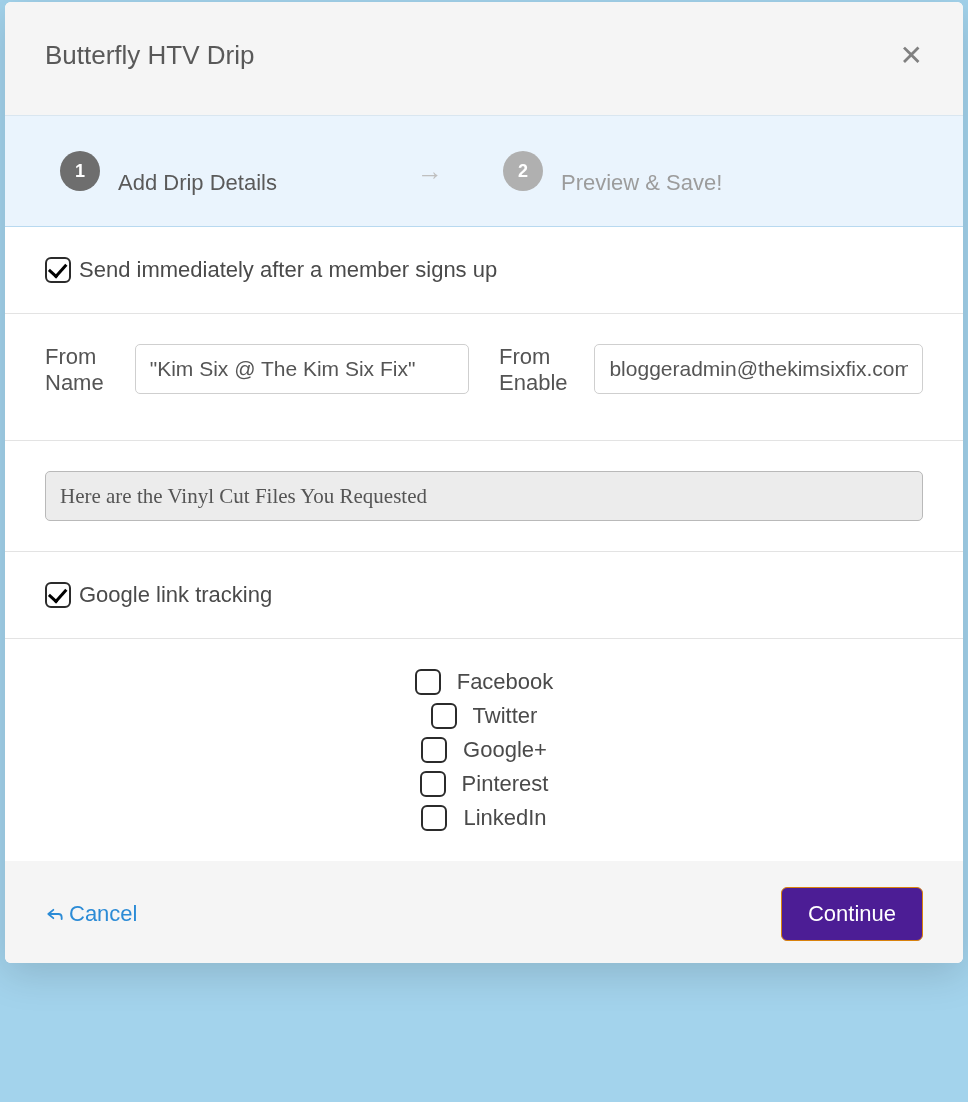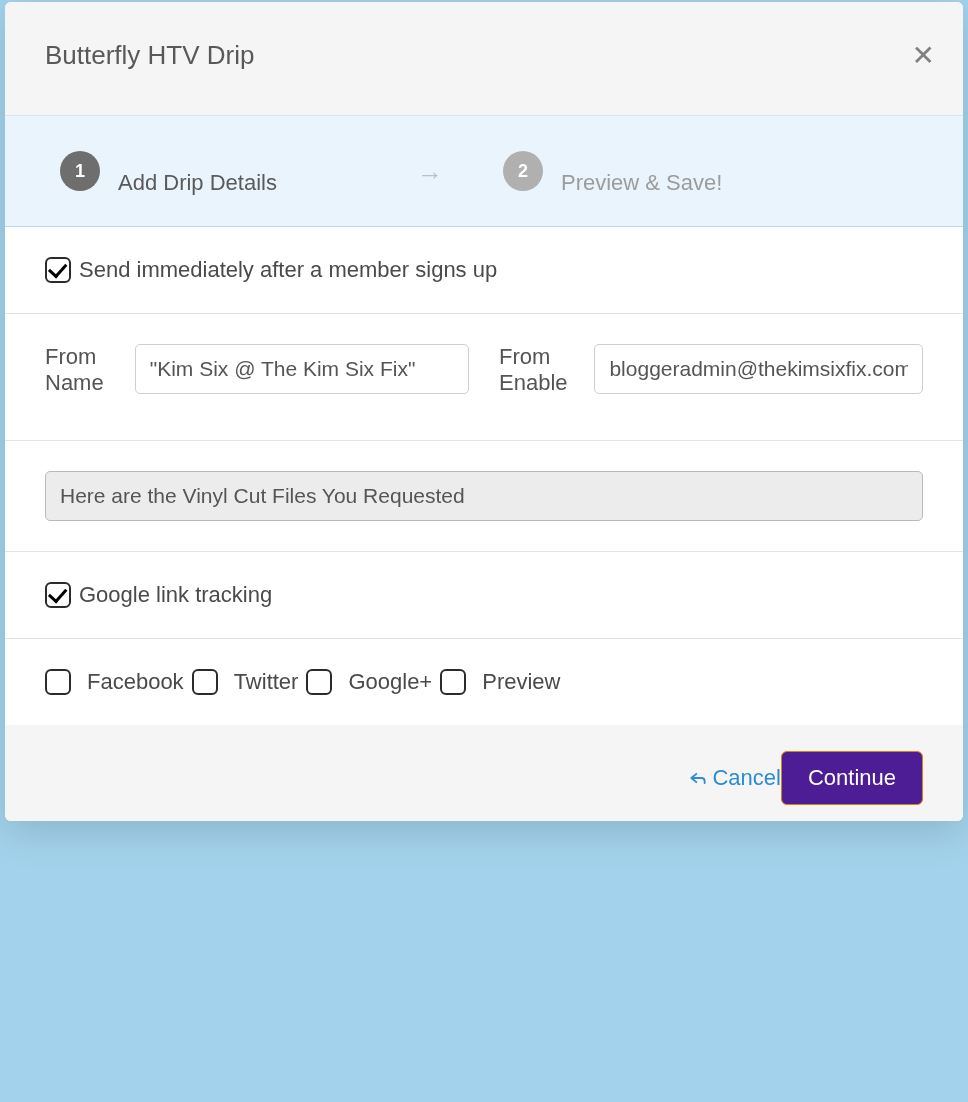--- a/index.html
+++ b/index.html
@@ -16,21 +16,21 @@
     margin-top: 2px;
     background: #ffffff;
     border-radius: 6px;
     overflow: hidden;
     box-shadow: 0 10px 40px rgba(0,0,0,0.15);
     display: flex;
     flex-direction: column;
   }
   .modal-header {
     background: #f5f5f5;
-    padding: 38px 28px 44px 40px;
+    padding: 38px 40px 44px 40px;
     display: flex;
     align-items: center;
     justify-content: space-between;
   }
   .modal-title {
     font-size: 26px;
     font-weight: 400;
     color: #595959;
   }
   .close-btn {
@@ -129,36 +129,37 @@
     border: 1px solid #cfcfcf;
     border-radius: 5px;
     padding: 0 14px;
     font-size: 21px;
     color: #555;
     background: #fff;
   }
   .text-input.focused {
     background: #ececec;
     border: 1px solid #b9b9b9;
+    font-family: Liberation Serif, serif;
   }
   .subject-input {
     font-size: 21px;
   }
   .share-list {
     display: flex;
-    flex-direction: row;
+    flex-direction: column;
     gap: 8px;
     align-items: center;
   }
   .footer {
     background: #f5f5f5;
-    padding: 26px 40px 16px 40px;
-    display: flex;
-    align-items: center;
-    justify-content: flex-end;
+    padding: 26px 40px 22px 40px;
+    display: flex;
+    align-items: center;
+    justify-content: space-between;
     margin-top: auto;
   }
   .cancel-link {
     display: flex;
     align-items: center;
     gap: 4px;
     color: #2b8bd6;
     font-size: 22px;
     cursor: pointer;
     background: none;
@@ -249,21 +250,25 @@
       <div class="share-item">
         <div class="cbox"></div>
         <div class="share-label">Twitter</div>
       </div>
       <div class="share-item">
         <div class="cbox"></div>
         <div class="share-label">Google+</div>
       </div>
       <div class="share-item">
         <div class="cbox"></div>
-        <div class="share-label">Preview</div>
+        <div class="share-label">Pinterest</div>
+      </div>
+      <div class="share-item">
+        <div class="cbox"></div>
+        <div class="share-label">LinkedIn</div>
       </div>
     </div>
   </div>
 
   <div class="footer">
     <button class="cancel-link">
       <svg viewBox="0 0 24 24">
         <path d="M10 7 L4 12 L10 17 M4 12 L16 12 Q20 12 20 16 L20 18" fill="none" stroke="#2b8bd6" stroke-width="2.2" stroke-linecap="round" stroke-linejoin="round"></path>
       </svg>
       <span>Cancel</span>

